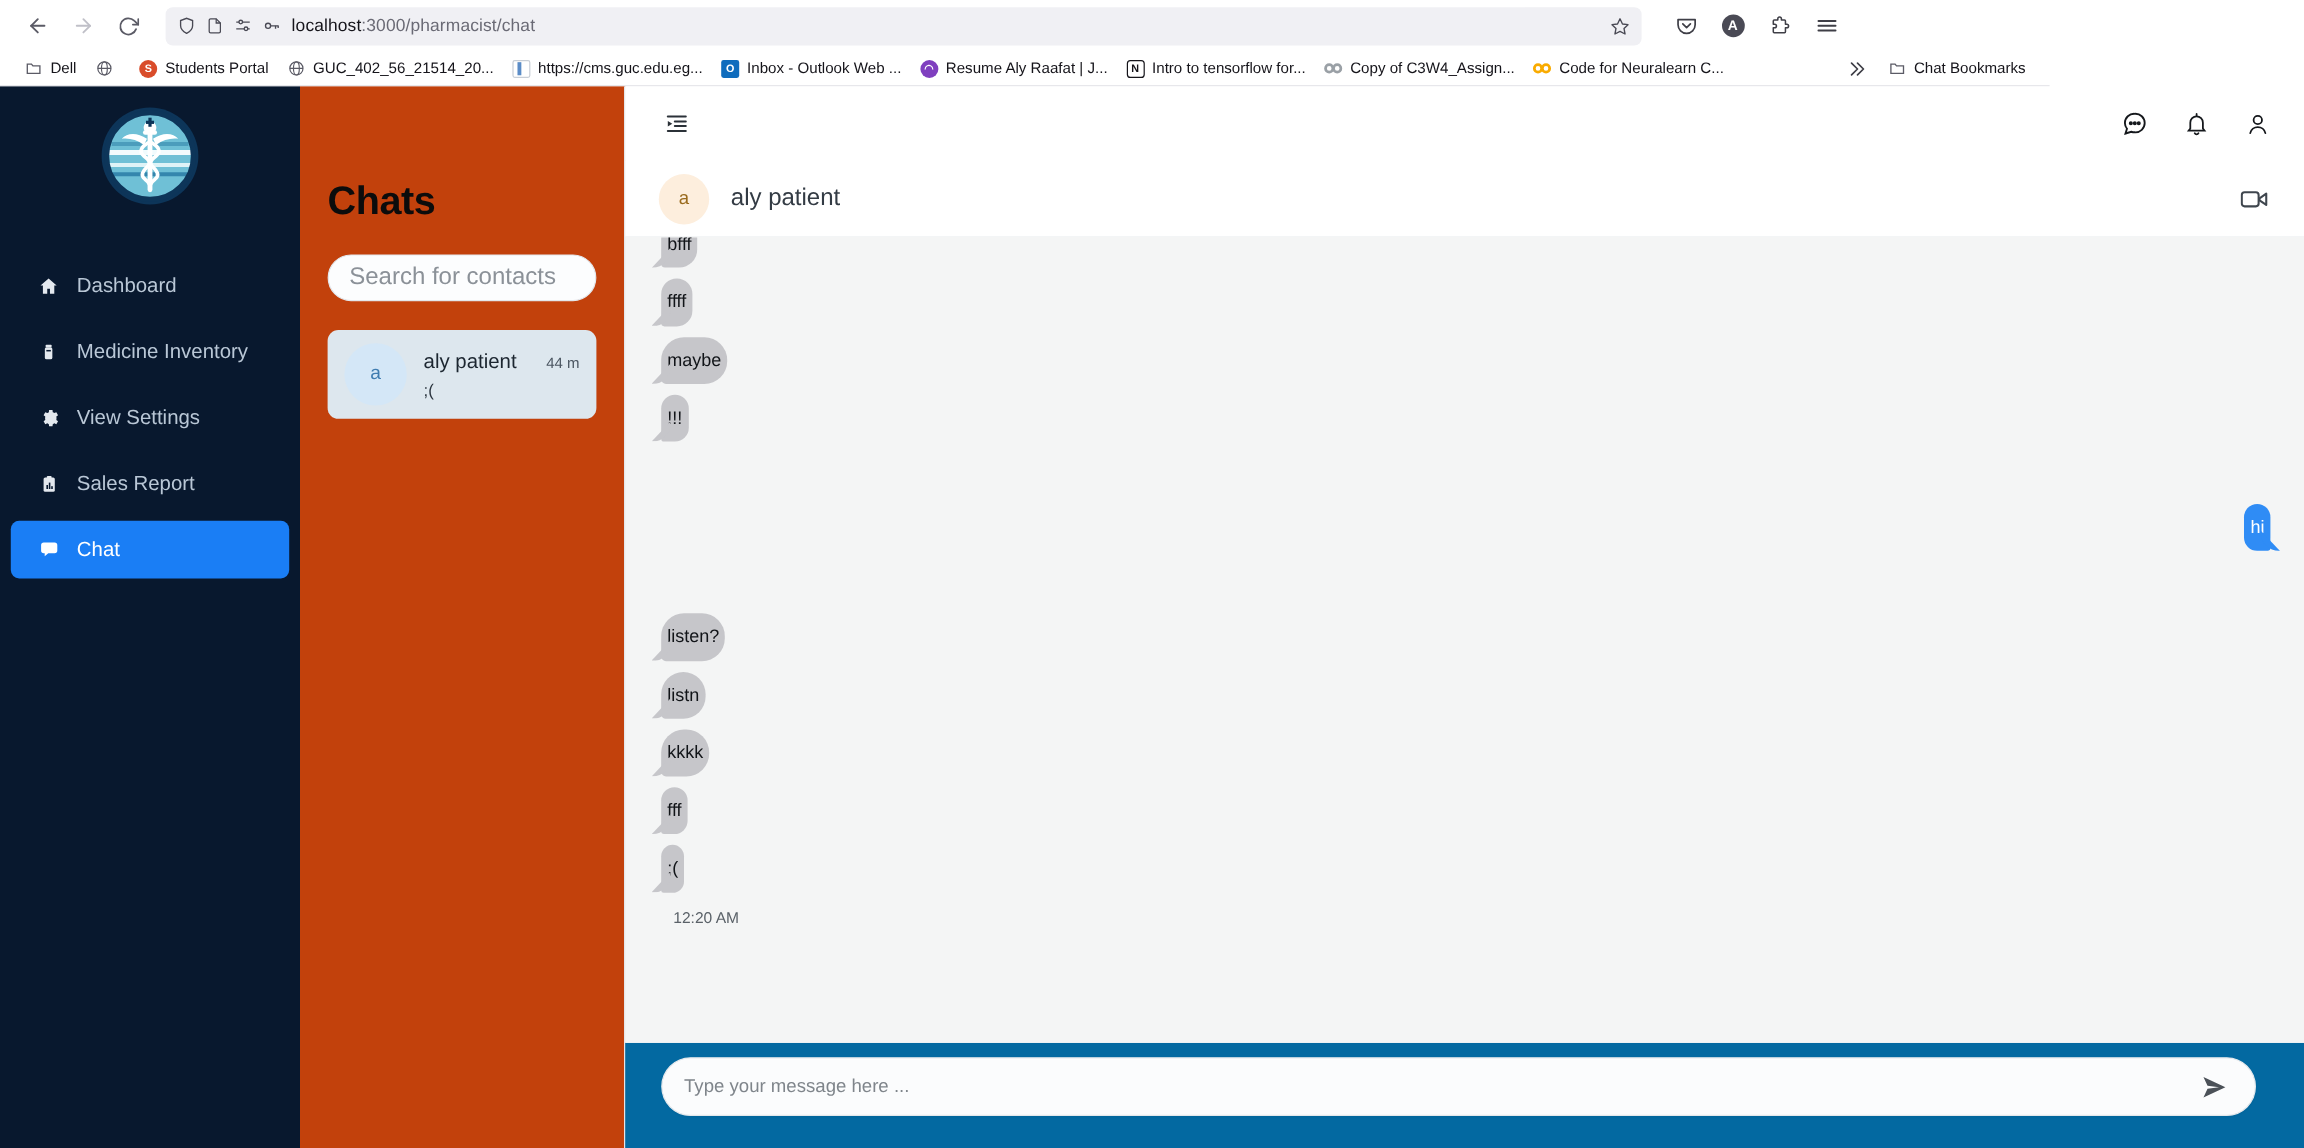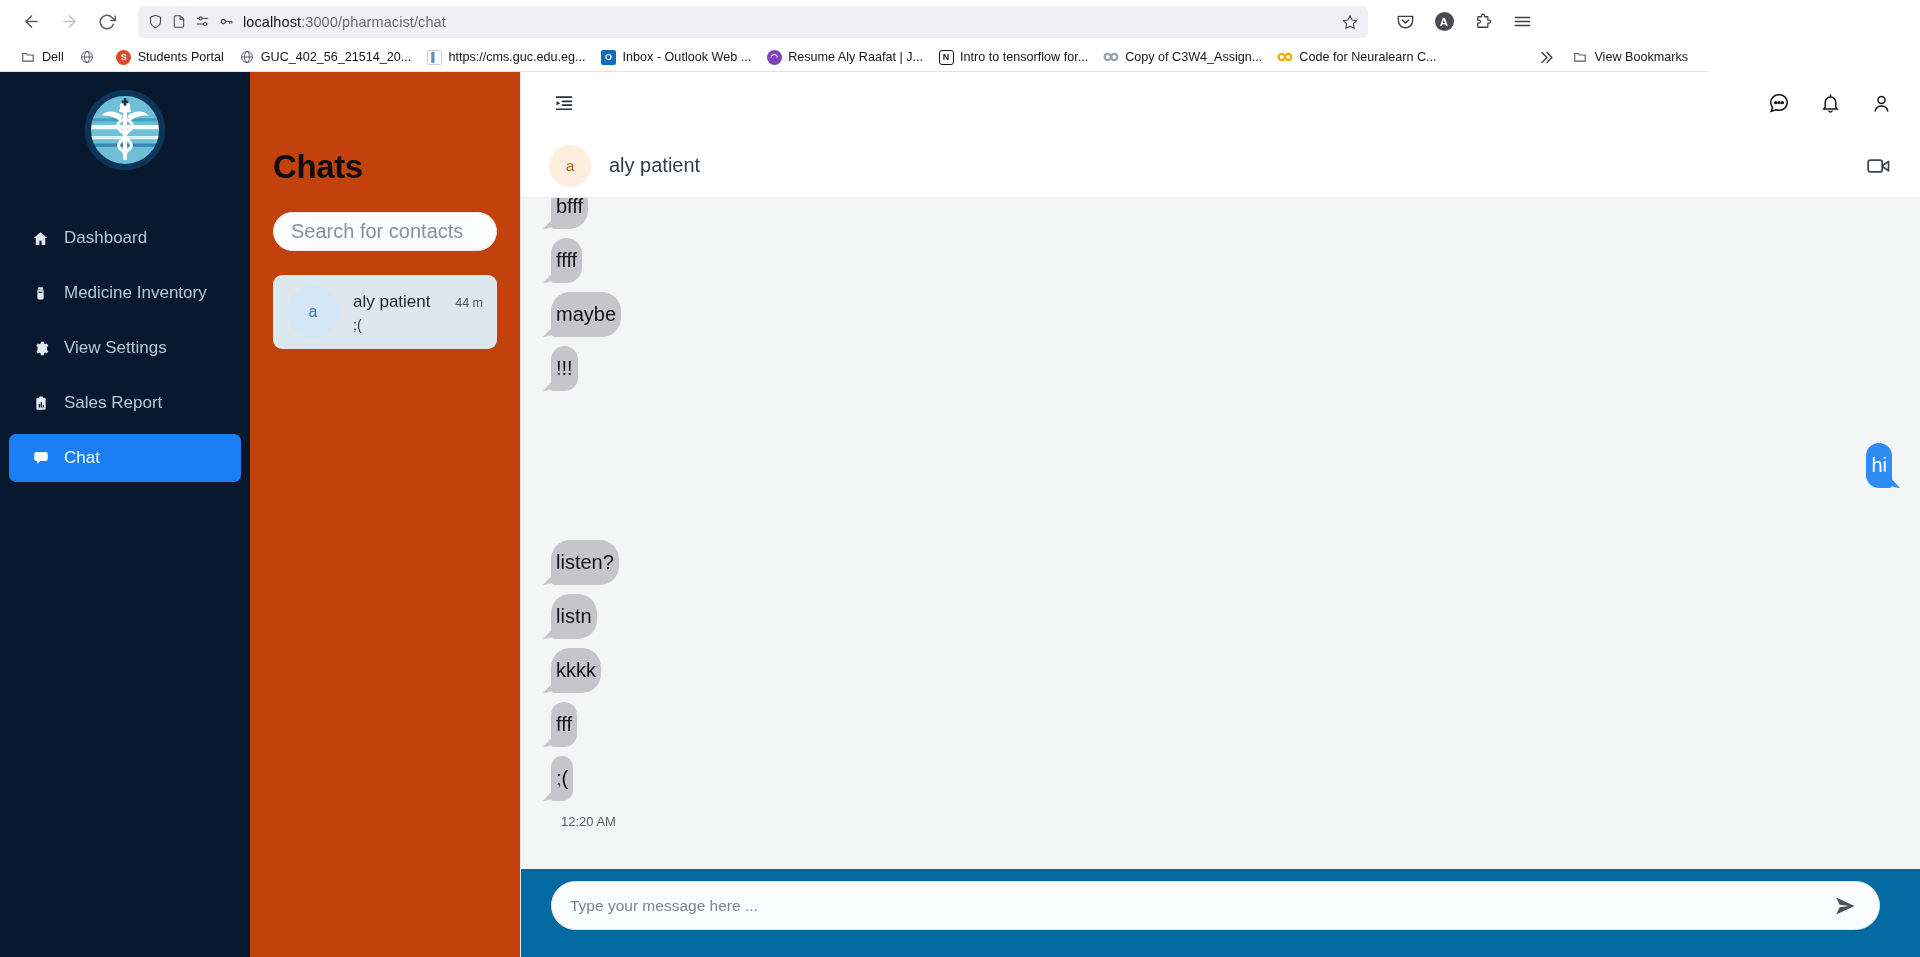--- a/index.html
+++ b/index.html
@@ -136,21 +136,21 @@
 
   .messages {
     flex: 1; background: #f4f5f5; overflow: hidden; position: relative;
     padding: 0 28px 10px 30px;
   }
   .msg-row { display: flex; }
   .msg-row.out { justify-content: flex-end; }
 
   .bubble {
     position: relative; max-width: 60%; padding: 11px 5px;
-    font-size: 20px; line-height: 1.15; word-break: break-word;
+    font-size: 15px; line-height: 1.15; word-break: break-word;
   }
   .bubble.in {
     background: #c6c6ca; color: #111418;
     border-radius: 19px 19px 19px 4px;
     margin-bottom: 9px;
   }
   .bubble.in::after {
     content: ""; position: absolute; left: -8px; bottom: 0;
     width: 16px; height: 17px; background: #c6c6ca;
     border-bottom-right-radius: 15px;
@@ -364,21 +364,21 @@
           <polyline points="14 5 21 12 14 19"></polyline>
         </svg>
     </div>
 
     <div class="bm">
       <span class="bm-ico ico-folder">
         <svg width="14" height="14" viewBox="0 0 24 24" fill="none" stroke="currentColor" stroke-width="1.9">
             <path d="M3 6h6l2 2.5h10V19H3z"></path>
           </svg>
       </span>
-      <span class="bm-label">View Bookmarks</span>
+      <span class="bm-label">Chat Bookmarks</span>
     </div>
   </div>
 </div>
 
 <div class="app">
 
   <nav class="sidenav">
     <div class="logo-wrap">
       <svg viewBox="0 0 100 100" width="84" height="84">
         <circle cx="50" cy="50" r="48" fill="#0d3559"></circle>

